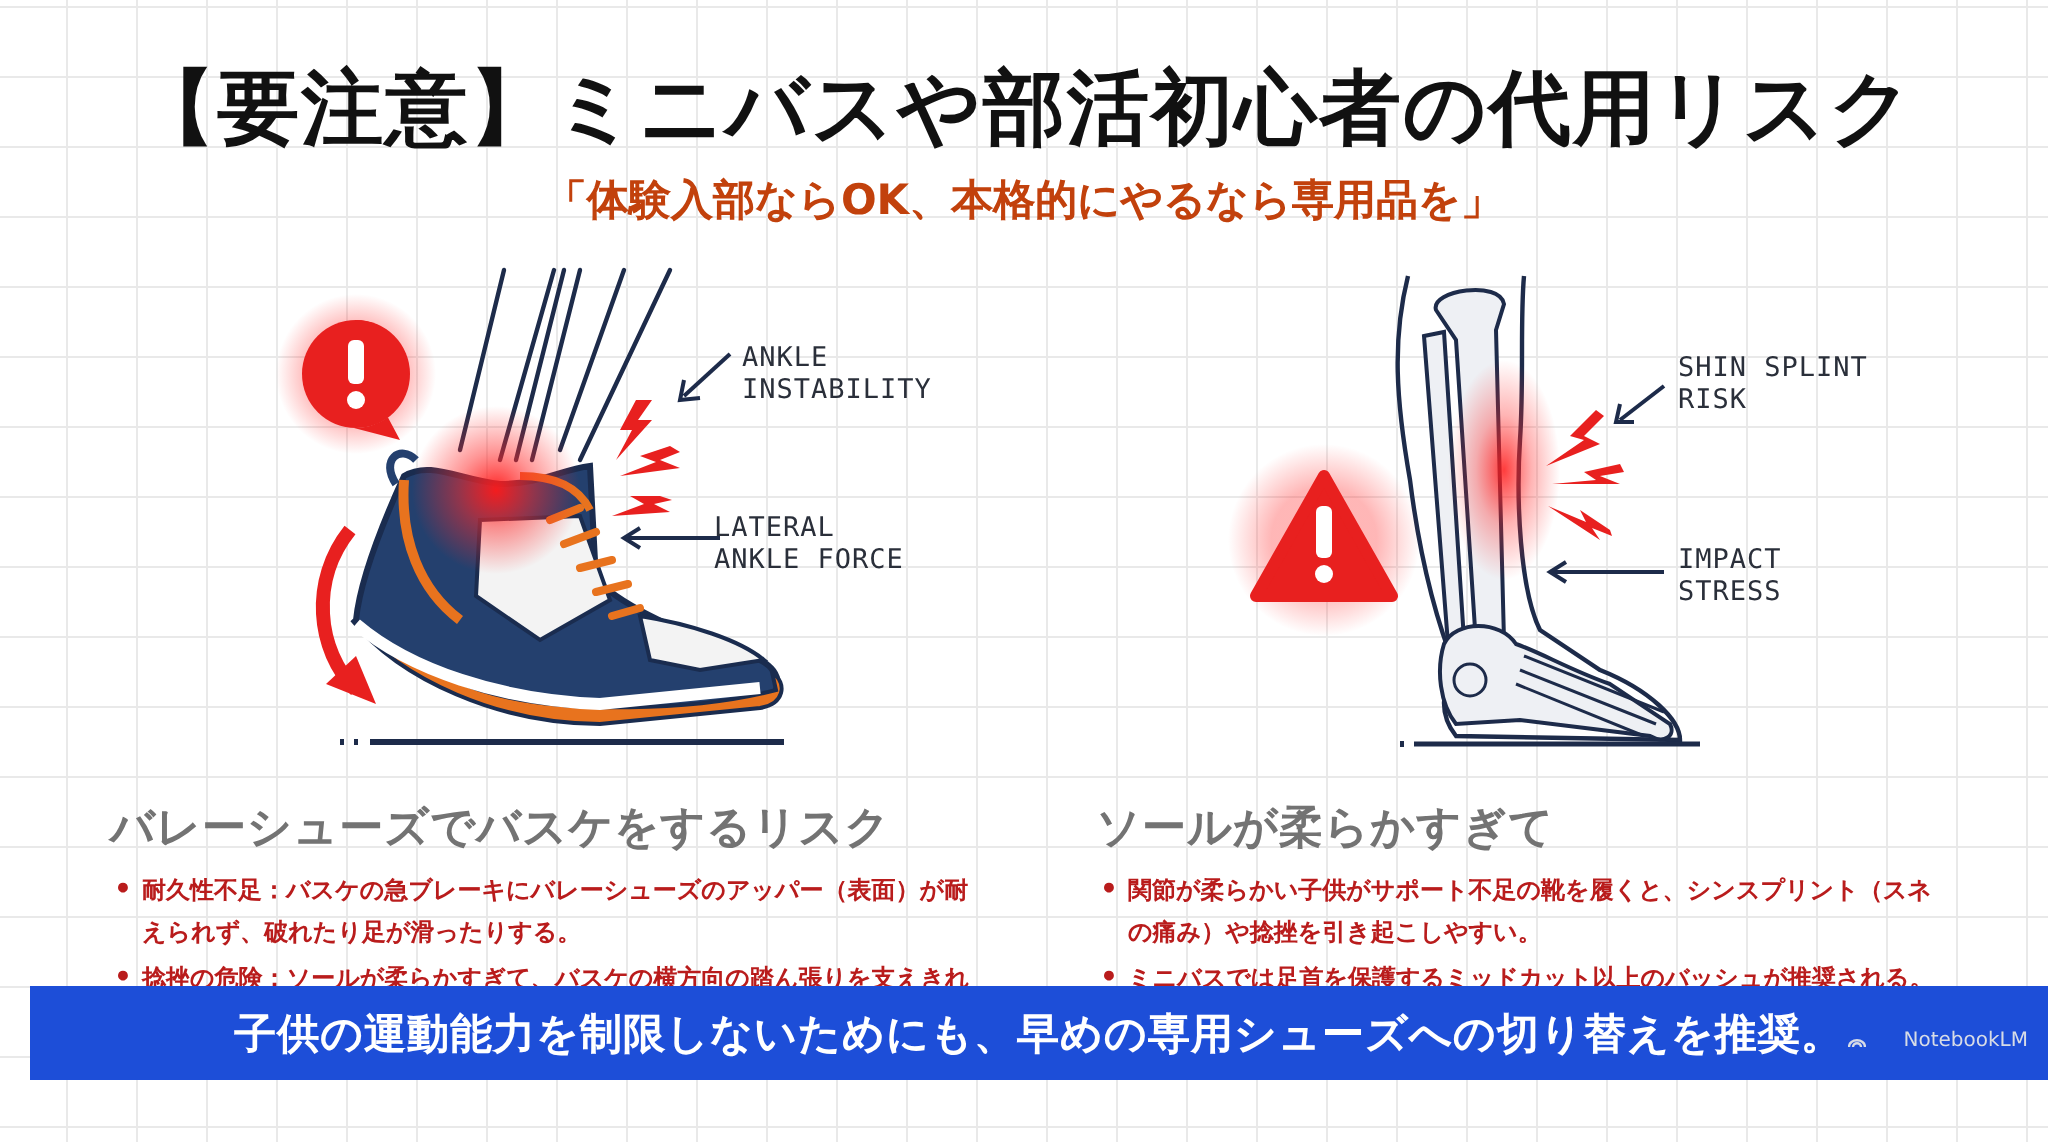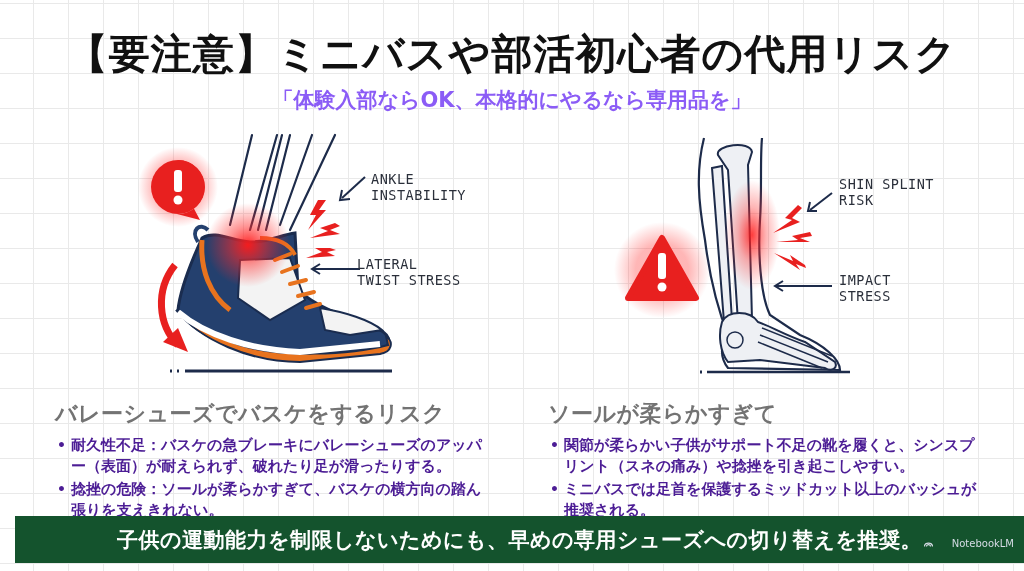--- a/index.html
+++ b/index.html
@@ -14,44 +14,44 @@
     font-family: "DejaVu Sans", sans-serif;
     color: #111;
   }
   .title {
     position: absolute; left: 0; right: 0; top: 27px;
     text-align: center; font-size: 41px; font-weight: bold; letter-spacing: 1px;
     color: #111;
   }
   .subtitle {
     position: absolute; left: 0; right: 0; top: 86px;
-    text-align: center; font-size: 21px; font-weight: bold; color: #8b5cf6;
+    text-align: center; font-size: 21px; font-weight: bold; color: #c2410c;
   }
   .illus { position: absolute; }
   .callout {
     position: absolute; font-family: "DejaVu Sans Mono", monospace;
     font-size: 13.5px; line-height: 16px; color: #2a2f3a; letter-spacing: 0.5px;
     white-space: pre;
   }
   .section { position: absolute; }
   .section h2 {
     margin: 0 0 6px 0; font-size: 22px; font-weight: bold; color: #737373;
     letter-spacing: 0.5px;
   }
   .section ul { list-style: none; margin: 0; padding: 0; }
   .section li {
-    position: relative; padding-left: 16px; font-size: 15px; font-weight: bold;
-    line-height: 21px; color: #4c1d95; margin-bottom: 2px;
+    position: relative; padding-left: 16px; font-size: 12px; font-weight: bold;
+    line-height: 21px; color: #b91c1c; margin-bottom: 2px;
   }
   .section li::before {
     content: "•"; position: absolute; left: 2px; top: 0; font-size: 14px;
   }
   .footer {
-    position: absolute; left: 0; right: 0; top: 516px; height: 47px;
-    background: #14532d; color: #fff; margin-left: 15px;
+    position: absolute; left: 0; right: 0; top: 493px; height: 47px;
+    background: #1d4ed8; color: #fff; margin-left: 15px;
   }
   .footer-text {
     position: absolute; left: 0; right: 0; top: 10px; text-align: center;
     font-size: 21px; font-weight: bold; letter-spacing: 0.5px;
   }
   .brand {
     position: absolute; right: 10px; top: 22px; font-size: 10px; color: #d7dce6;
     display: flex; align-items: center; gap: 19px;
   }
 </style>
@@ -133,21 +133,21 @@
       <line x1="235" y1="47" x2="212" y2="68"></line>
       <polyline points="212,60 210,70 220,69"></polyline>
       <line x1="230" y1="139" x2="183" y2="139"></line>
       <polyline points="190,134 182,139 190,144"></polyline>
     </g>
   </svg>
 </div>
 <div class="callout" style="left:371px; top:171px;">ANKLE
 INSTABILITY</div>
 <div class="callout" style="left:357px; top:256px;">LATERAL
-TWIST STRESS</div>
+ANKLE FORCE</div>
 
 <div class="illus" style="left:610px; top:130px; width:250px; height:260px;">
   <svg width="250" height="260" viewBox="0 0 250 260">
     <defs>
       <radialGradient id="glowR" cx="0.5" cy="0.5" r="0.5">
         <stop offset="0" stop-color="#ff1a1a" stop-opacity="0.85"></stop>
         <stop offset="0.5" stop-color="#ff2a2a" stop-opacity="0.35"></stop>
         <stop offset="1" stop-color="#ff2a2a" stop-opacity="0"></stop>
       </radialGradient>
       <radialGradient id="glowTri" cx="0.5" cy="0.5" r="0.5">

